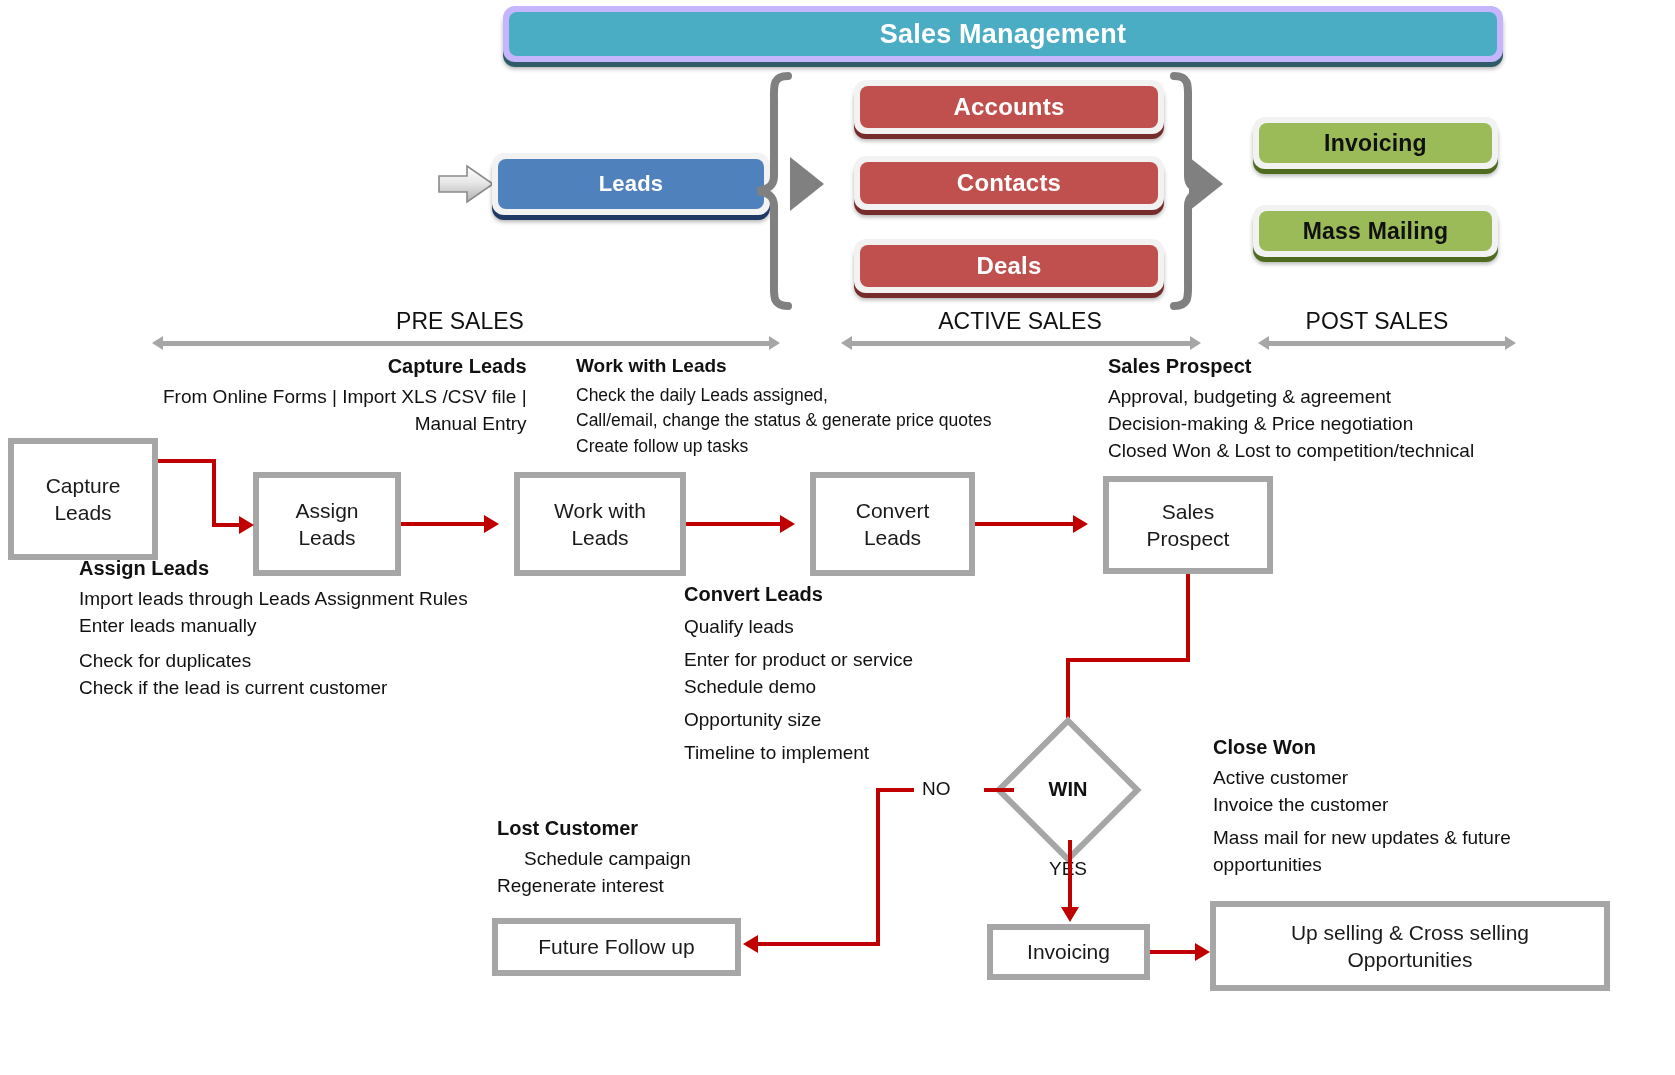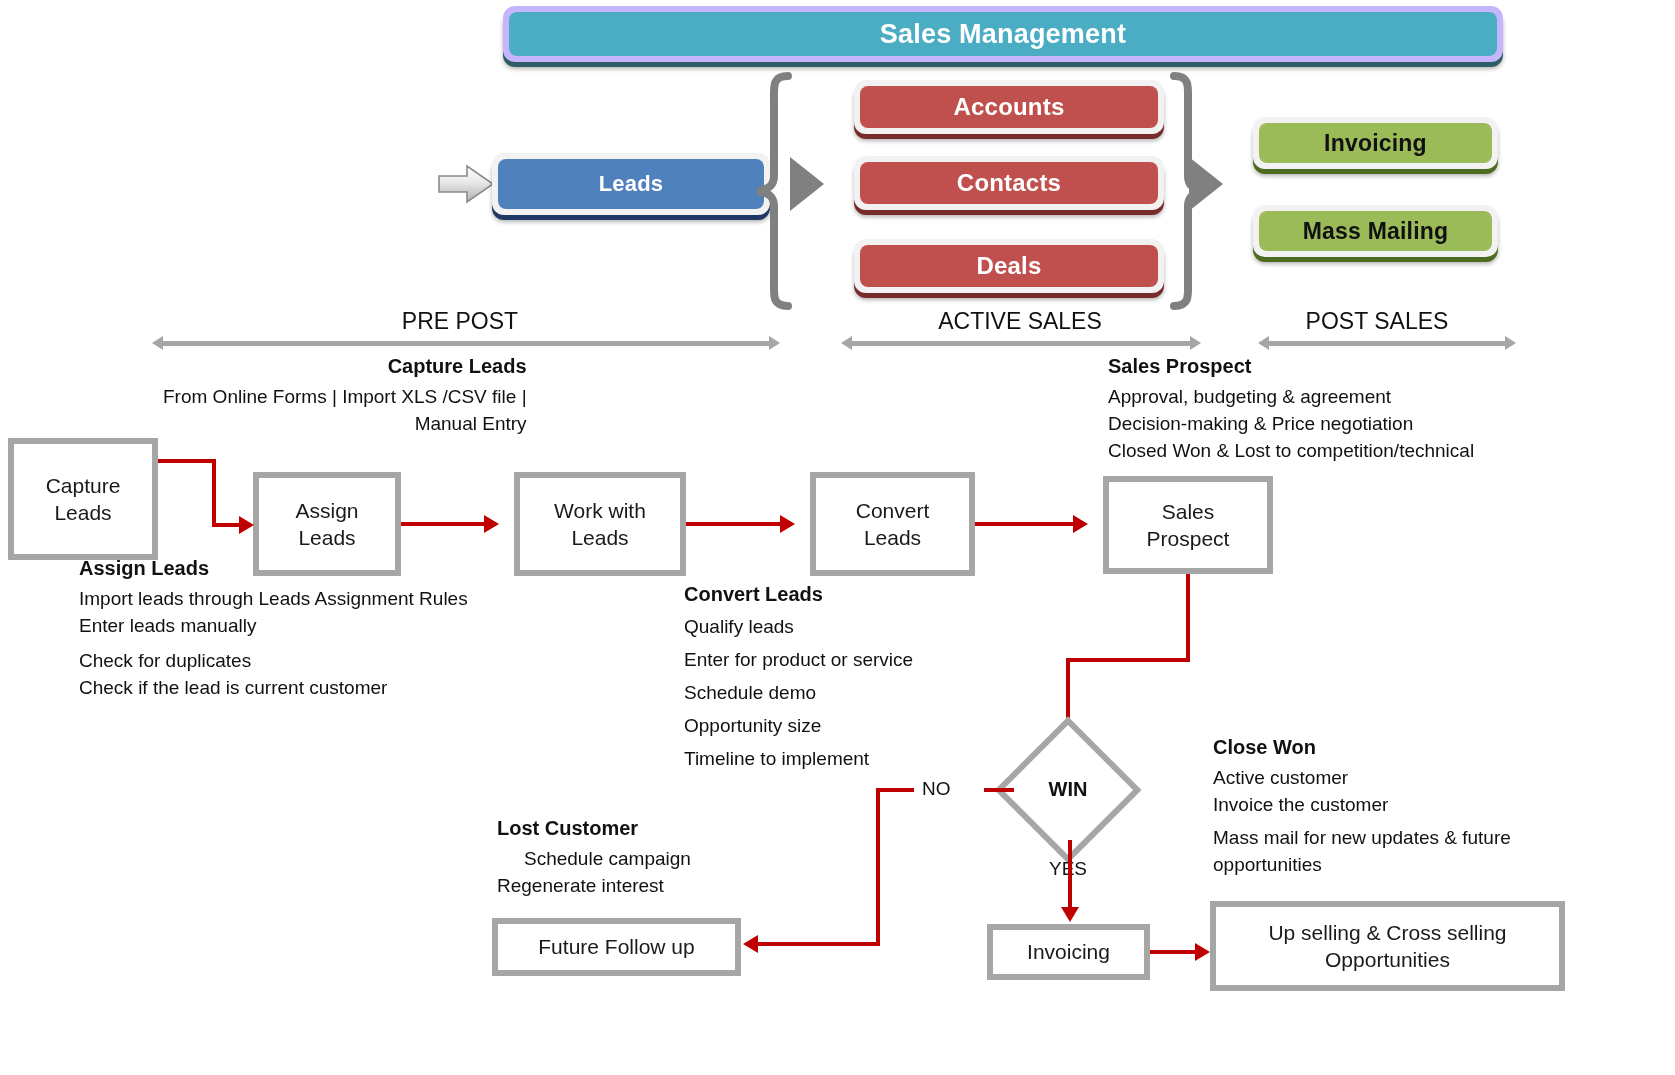--- a/index.html
+++ b/index.html
@@ -202,21 +202,21 @@
   </svg>
   <div class="chev" style="left:1189px;top:157px;"></div>
 
   <div class="pill green" style="left:1253px;top:117px;width:245px;height:52px;">
     <div class="pill-inner">Invoicing</div>
   </div>
   <div class="pill green" style="left:1253px;top:205px;width:245px;height:52px;">
     <div class="pill-inner">Mass Mailing</div>
   </div>
 
-  <div class="phase" style="left:310px;top:308px;width:300px;">PRE POST</div>
+  <div class="phase" style="left:310px;top:308px;width:300px;">PRE SALES</div>
   <div class="phase" style="left:870px;top:308px;width:300px;">ACTIVE SALES</div>
   <div class="phase" style="left:1227px;top:308px;width:300px;">POST SALES</div>
 
   <div class="ruler" style="left:152px;top:336px;width:628px;">
     <div class="hl"></div>
       <div class="bar"></div>
       <div class="hr"></div>
   </div>
   <div class="ruler" style="left:841px;top:336px;width:360px;">
     <div class="hl"></div>
@@ -228,20 +228,26 @@
       <div class="bar"></div>
       <div class="hr"></div>
   </div>
 
   <div class="tblock" style="left:163px;top:355px;text-align:right;">
     <div class="hd">Capture Leads</div>
     <div class="ln">From Online Forms | Import  XLS /CSV file |</div>
     <div class="ln">Manual Entry</div>
   </div>
 
+  <div class="tblock small" style="left:576px;top:355px;">
+    <div class="hd">Work with Leads</div>
+    <div class="ln">Check the daily Leads assigned,</div>
+    <div class="ln">Call/email, change the status &amp; generate price quotes</div>
+    <div class="ln">Create follow up tasks</div>
+  </div>
 
   <div class="tblock" style="left:1108px;top:355px;">
     <div class="hd">Sales Prospect</div>
     <div class="ln">Approval, budgeting &amp; agreement</div>
     <div class="ln">Decision-making &amp; Price negotiation</div>
     <div class="ln">Closed Won &amp; Lost to competition/technical</div>
   </div>
 
   <div class="fbox" style="left:8px;top:394px;width:150px;height:122px;margin-top:44px;">
     <div>
@@ -302,21 +308,21 @@
     <div class="ln">Import leads through Leads Assignment Rules</div>
     <div class="ln">Enter leads manually</div>
     <div class="ln" style="margin-top:8px;">Check for duplicates</div>
     <div class="ln">Check if the lead is current customer</div>
   </div>
 
   <div class="tblock" style="left:684px;top:583px;">
     <div class="hd">Convert Leads</div>
     <div class="ln" style="margin-top:8px;">Qualify leads</div>
     <div class="ln" style="margin-top:6px;">Enter for product or service</div>
-    <div class="ln" style="margin-top:6px;">Schedule demo</div>
+    <div class="ln" style="margin-top:0;">Schedule demo</div>
     <div class="ln" style="margin-top:6px;">Opportunity size</div>
     <div class="ln" style="margin-top:6px;">Timeline to implement</div>
   </div>
 
   <div class="diamond" style="left:1016px;top:738px;"></div>
   <div class="diamond-label" style="left:998px;top:778px;">WIN</div>
 
   <div class="yesno" style="left:922px;top:778px;">NO</div>
   <div class="rline rh" style="left:984px;top:788px;width:30px;"></div>
   <div class="rline rh" style="left:876px;top:788px;width:38px;"></div>
@@ -346,20 +352,20 @@
     <span>Future Follow up</span>
   </div>
 
   <div class="fbox" style="left:987px;top:924px;width:163px;height:56px;">
     <span>Invoicing</span>
   </div>
 
   <div class="rline rh" style="left:1150px;top:950px;width:45px;"></div>
   <div class="rarr right" style="left:1195px;top:943px;"></div>
 
-  <div class="fbox" style="left:1210px;top:901px;width:355px;height:90px;">
+  <div class="fbox" style="left:1210px;top:901px;width:400px;height:90px;">
     <div>
       <span>Up selling &amp; Cross selling</span>
       <span>Opportunities</span>
     </div>
   </div>
 
 </div>
 
 </body></html>

